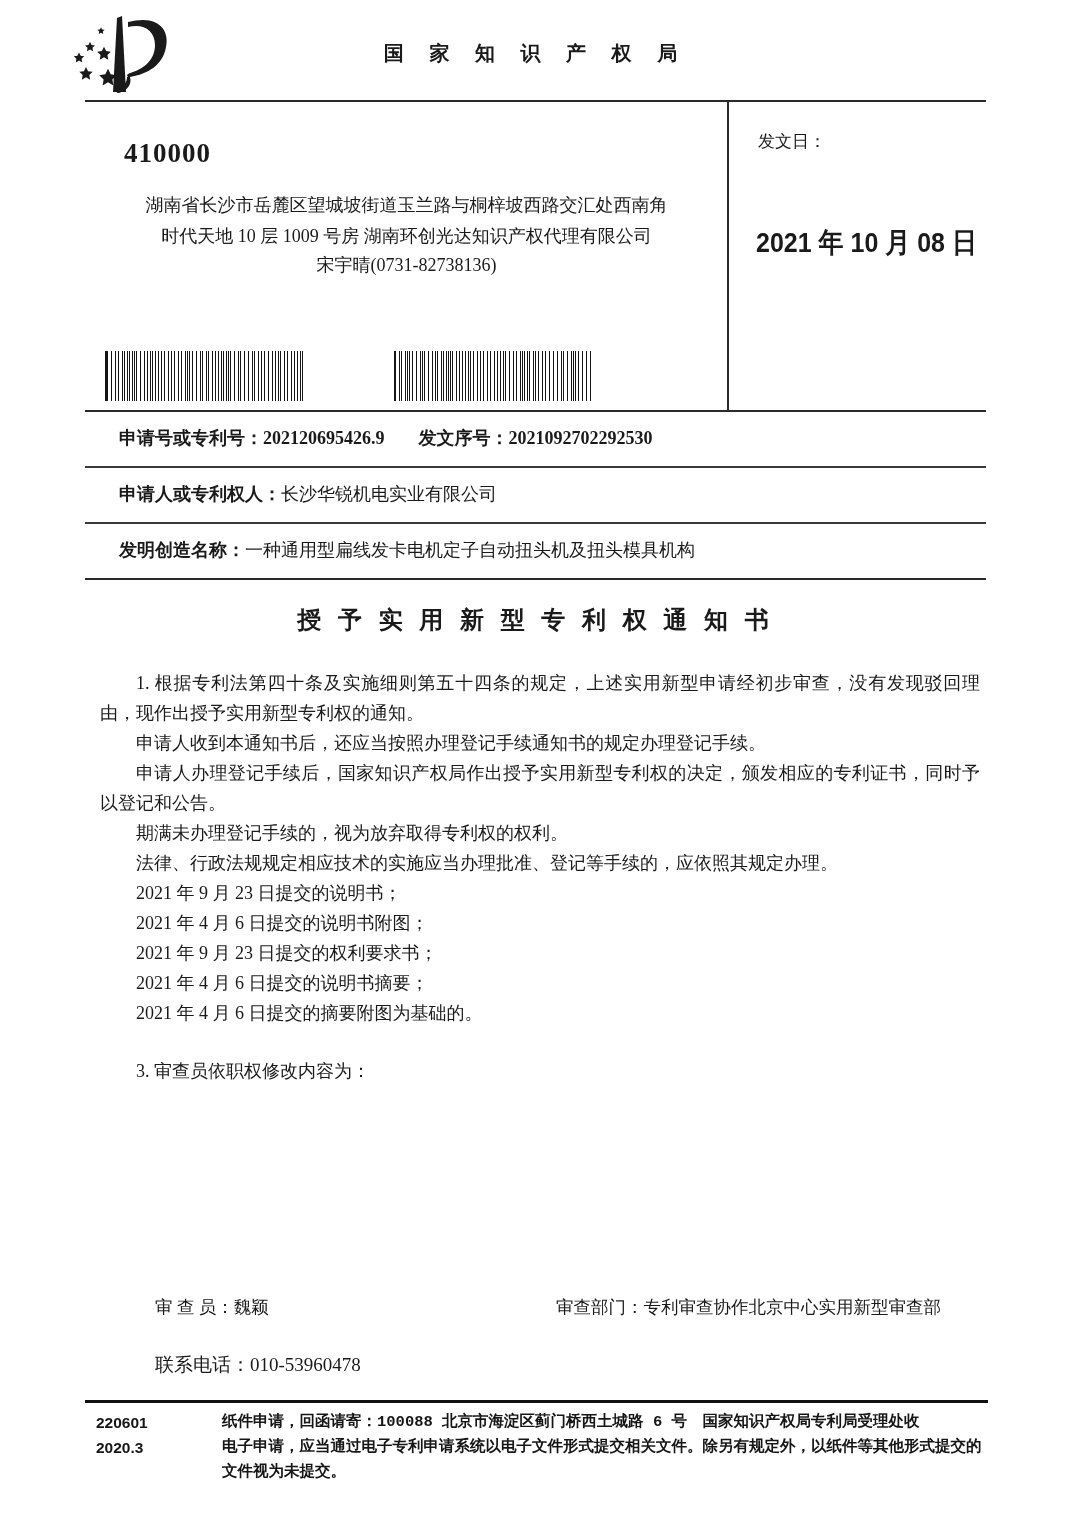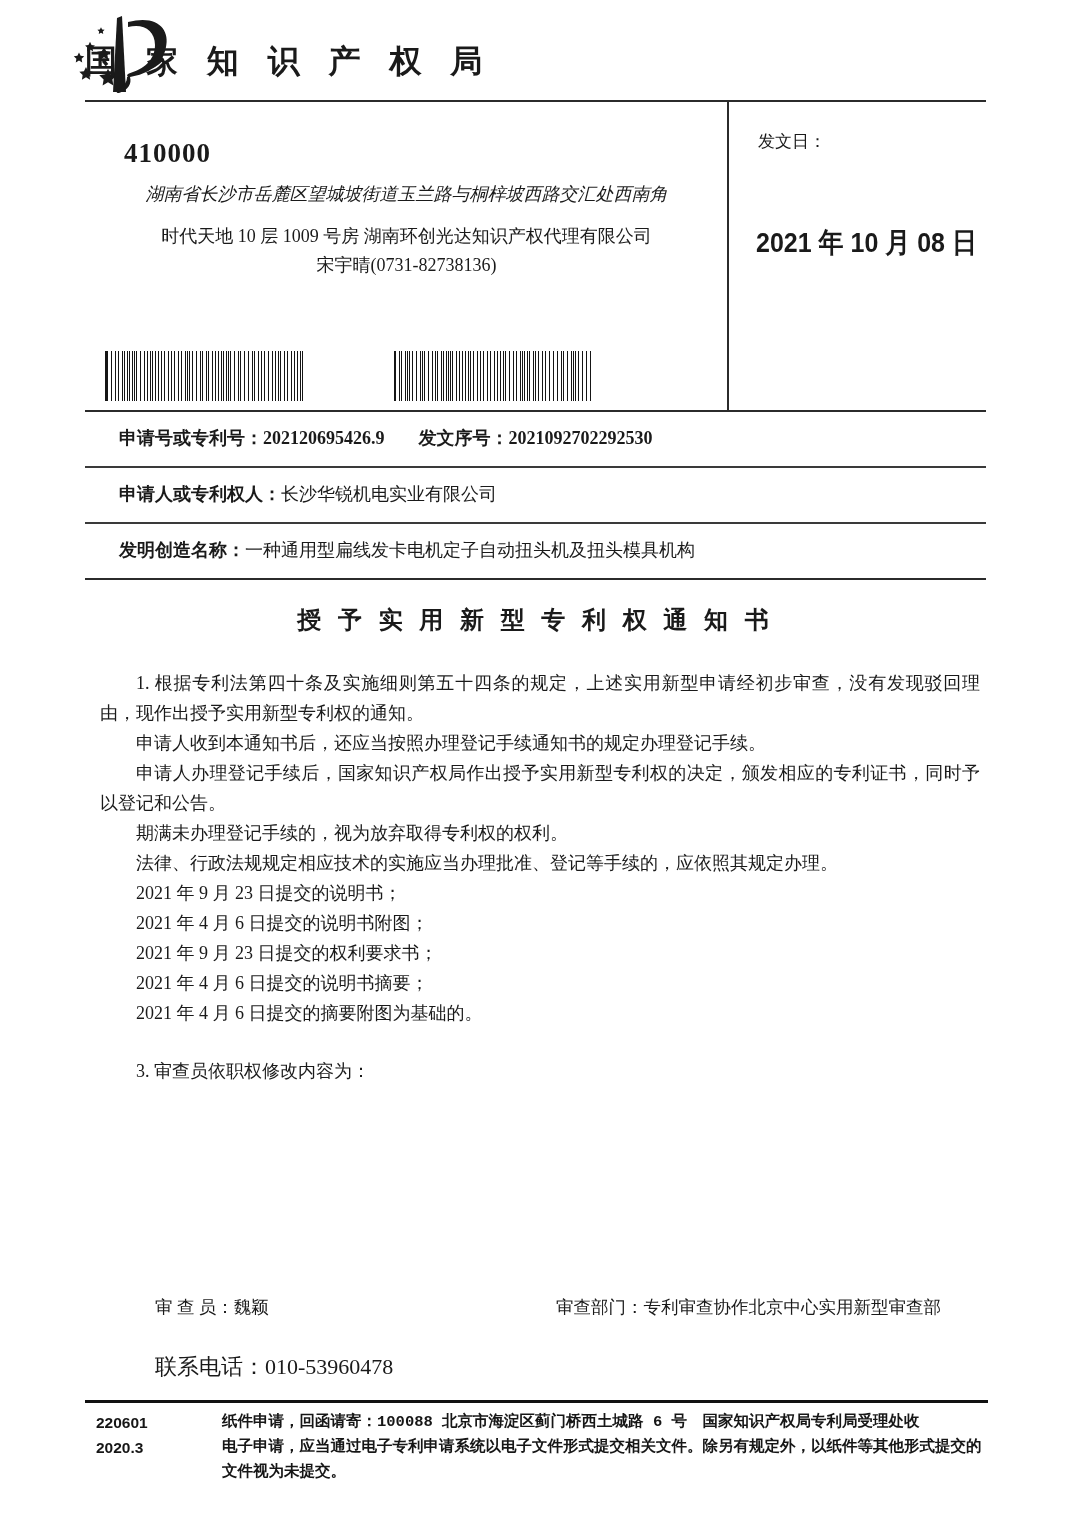--- a/index.html
+++ b/index.html
@@ -9,31 +9,32 @@
     margin:0 auto;
     background:#ffffff;
     font-family:"Liberation Serif","DejaVu Serif",serif;
     color:#1a1a1a;
     overflow:hidden;
   }
   
   .logo{position:absolute;left:70px;top:14px;width:136px;height:96px;}
   .office-title{
     position:absolute;left:85px;top:40px;width:901px;
+    text-align:center;
     font-family:"Liberation Sans","DejaVu Sans",sans-serif;
-    font-weight:bold;font-size:32px;letter-spacing:10px;
+    font-weight:bold;font-size:20px;letter-spacing:10px;
     white-space:nowrap;
   }
   .hr{position:absolute;background:#2b2b2b;}
   .hr-top{left:85px;top:100px;width:901px;height:2px;}
   .v-div{position:absolute;left:727px;top:100px;width:2px;height:312px;background:#2b2b2b;}
   
   .postcode{position:absolute;left:124px;top:138px;font-size:27px;font-weight:bold;letter-spacing:1px;}
   .addr{position:absolute;left:85px;width:643px;text-align:center;font-size:18px;white-space:nowrap;}
-  .addr1{top:182px;font-style:italic;}
+  .addr1{top:193px;}
   .addr2{top:224px;}
   .addr3{top:253px;}
   
   .date-label{position:absolute;left:758px;top:130px;font-size:17px;}
   .date-value{
     position:absolute;left:756px;top:224px;
     font-family:"Liberation Sans","DejaVu Sans",sans-serif;
     font-size:25px;font-weight:600;letter-spacing:0px;
     transform:scaleY(1.12);transform-origin:left top;
     white-space:nowrap;
@@ -68,21 +69,21 @@
     position:absolute;left:100px;top:668px;width:880px;
     font-size:18px;line-height:30px;text-align:justify;
   }
   .body-text p{margin:0;text-indent:2em;}
   .body-text p.gap-lg{margin-top:22px;}
   .body-text p.gap-xl{margin-top:28px;}
   
   .examiner-row{position:absolute;left:0;top:1295px;width:1071px;font-size:17.5px;}
   .examiner-left{position:absolute;left:155px;white-space:nowrap;}
   .examiner-right{position:absolute;left:556px;white-space:nowrap;}
-  .phone-row{position:absolute;left:155px;top:1352px;font-size:22px;white-space:nowrap;}
+  .phone-row{position:absolute;left:155px;top:1352px;font-size:19px;white-space:nowrap;}
   
   .hr-foot{left:85px;top:1400px;width:903px;height:3px;background:#111;}
   .footer{
     position:absolute;left:0;top:1410px;width:1071px;
     font-family:"Liberation Sans","DejaVu Sans",sans-serif;
     font-size:15.5px;font-weight:600;color:#161616;line-height:25px;
   }
   .foot-codes{position:absolute;left:96px;top:0;}
   .foot-codes div{white-space:nowrap;}
   .foot-text{position:absolute;left:222px;top:0;width:810px;font-family:Liberation Mono, monospace;}

